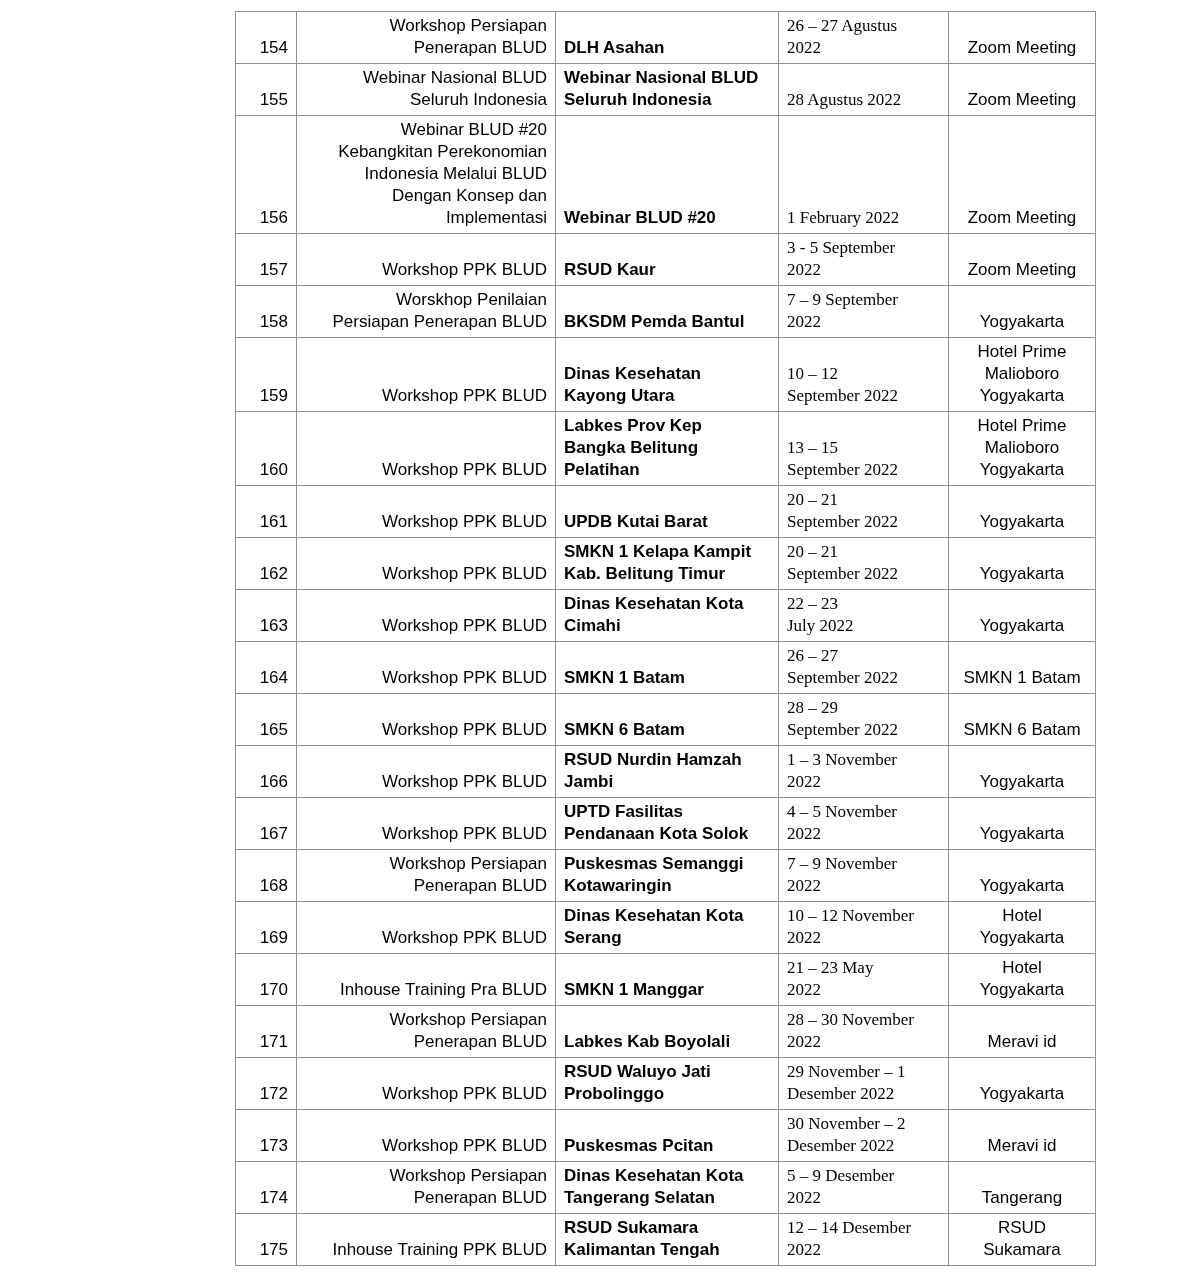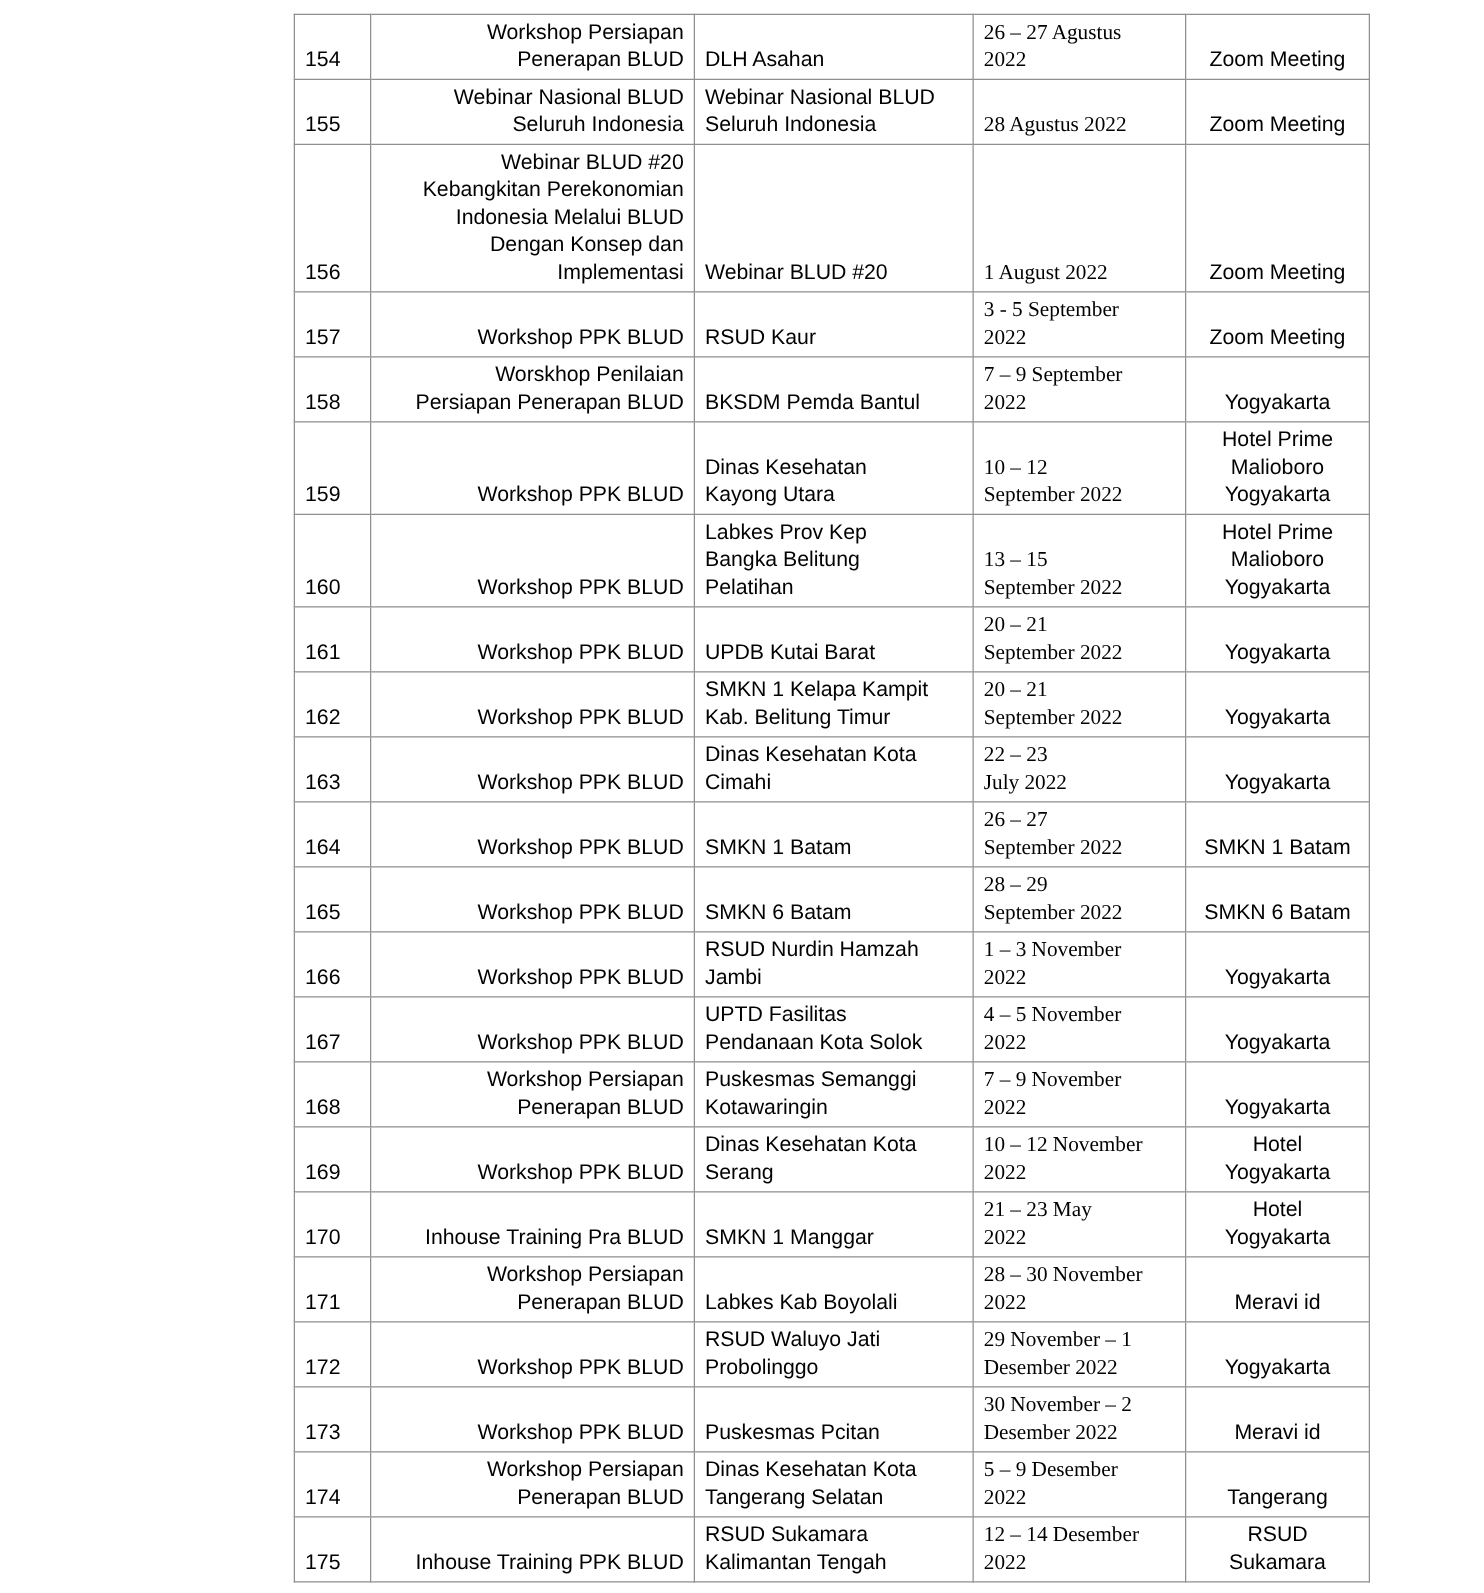--- a/index.html
+++ b/index.html
@@ -29,23 +29,23 @@
   table.schedule td {
     border: 1px solid #8f8f8f;
     vertical-align: bottom;
     font-size: 17px;
     line-height: 22px;
     color: #000000;
     padding: 3px 8px 4px 8px;
     white-space: pre-line;
     overflow: hidden;
   }
-  td.col-no   { text-align: left; padding-left: 2px; padding-right: 2px; }
+  td.col-no   { text-align: right; padding-left: 2px; padding-right: 2px; }
   td.col-event{ text-align: right; }
-  td.col-org  { text-align: left; }
+  td.col-org  { text-align: left; font-weight: bold; }
   td.col-date { text-align: left; font-family: Liberation Serif, serif; }
   td.col-loc  { text-align: center; padding-left: 4px; padding-right: 4px; margin-left: 20px; }
 </style>
 </head>
 <body>
 
 <div class="page">
   <table class="schedule">
     <colgroup>
       <col style="width:61px">
@@ -74,21 +74,21 @@
     <td class="col-loc">Zoom Meeting</td>
   </tr>
         <tr>
     <td class="col-no">156</td>
     <td class="col-event">Webinar BLUD #20
 Kebangkitan Perekonomian
 Indonesia Melalui BLUD
 Dengan Konsep dan
 Implementasi</td>
     <td class="col-org">Webinar BLUD #20</td>
-    <td class="col-date">1 August 2022</td>
+    <td class="col-date">1 February 2022</td>
     <td class="col-loc">Zoom Meeting</td>
   </tr>
         <tr>
     <td class="col-no">157</td>
     <td class="col-event">Workshop PPK BLUD</td>
     <td class="col-org">RSUD Kaur</td>
     <td class="col-date">3 - 5 September
 2022</td>
     <td class="col-loc">Zoom Meeting</td>
   </tr>

